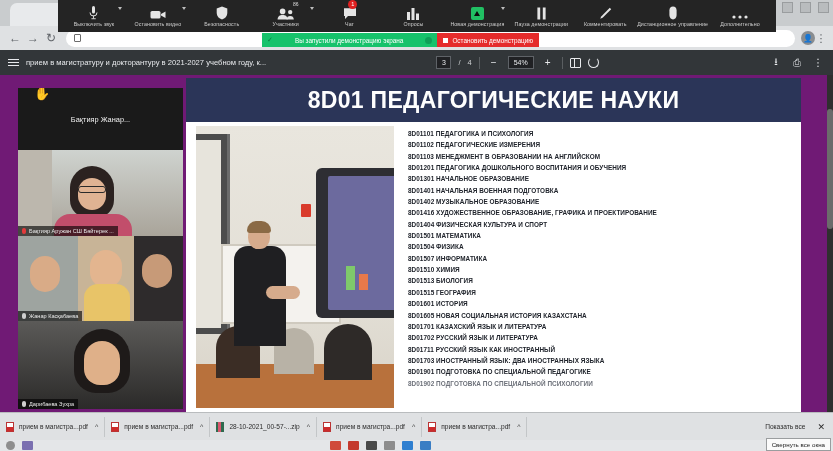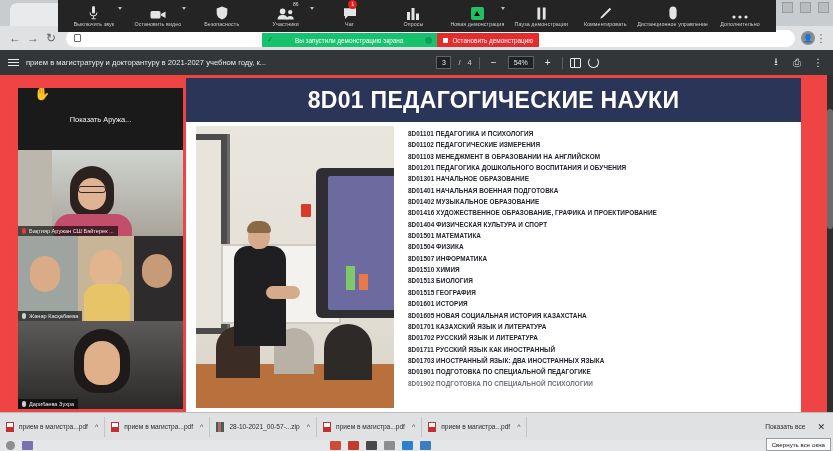--- a/index.html
+++ b/index.html
@@ -116,21 +116,21 @@
   .tb-ico { font-size: 10px; color: #e8eaed; width: 14px; text-align: center; }
   .fitpage { width: 11px; height: 10px; border: 1.2px solid #e8eaed; border-radius: 1px;
     position: relative; }
   .fitpage:after { content:''; position:absolute; left: 3.5px; top: -1px; bottom: -1px; width: 1.2px; background: #e8eaed; }
   .rot { width: 11px; height: 11px; border: 1.2px solid #e8eaed; border-radius: 50%;
     border-top-color: transparent; }
 
   
   .pdf-area {
     position: absolute; left: 0; top: 75px; width: 833px; height: 337px;
-    background: #ef4444; overflow: hidden;
+    background: #701a75; overflow: hidden;
   }
   .pdf-page {
     position: absolute; left: 186px; top: 3px; width: 615px; height: 334px;
     background: #ffffff;
   }
   .slide-header {
     position: absolute; left: 0; top: 0; width: 615px; height: 44px;
     background: #2b3558;
     display: flex; align-items: center; justify-content: center;
   }
@@ -482,21 +482,21 @@
   </div>
 
   <div class="pdf-scroll">
     <div class="pdf-scroll-thumb"></div>
   </div>
 
   <div class="strip">
 
     <div class="tile tile1">
       <span class="hand">✋</span>
-      <span class="tile1-label">Показать Аружа...</span>
+      <span class="tile1-label">Бақтияр Жанар...</span>
     </div>
 
     <div class="tile tile2">
       <div class="t2-side"></div>
       <div class="t2-head"></div>
         <div class="t2-face"></div>
         <div class="t2-glass"></div>
         <div class="t2-body"></div>
       <div class="tile-name">
         <span class="mic-mute"></span>

